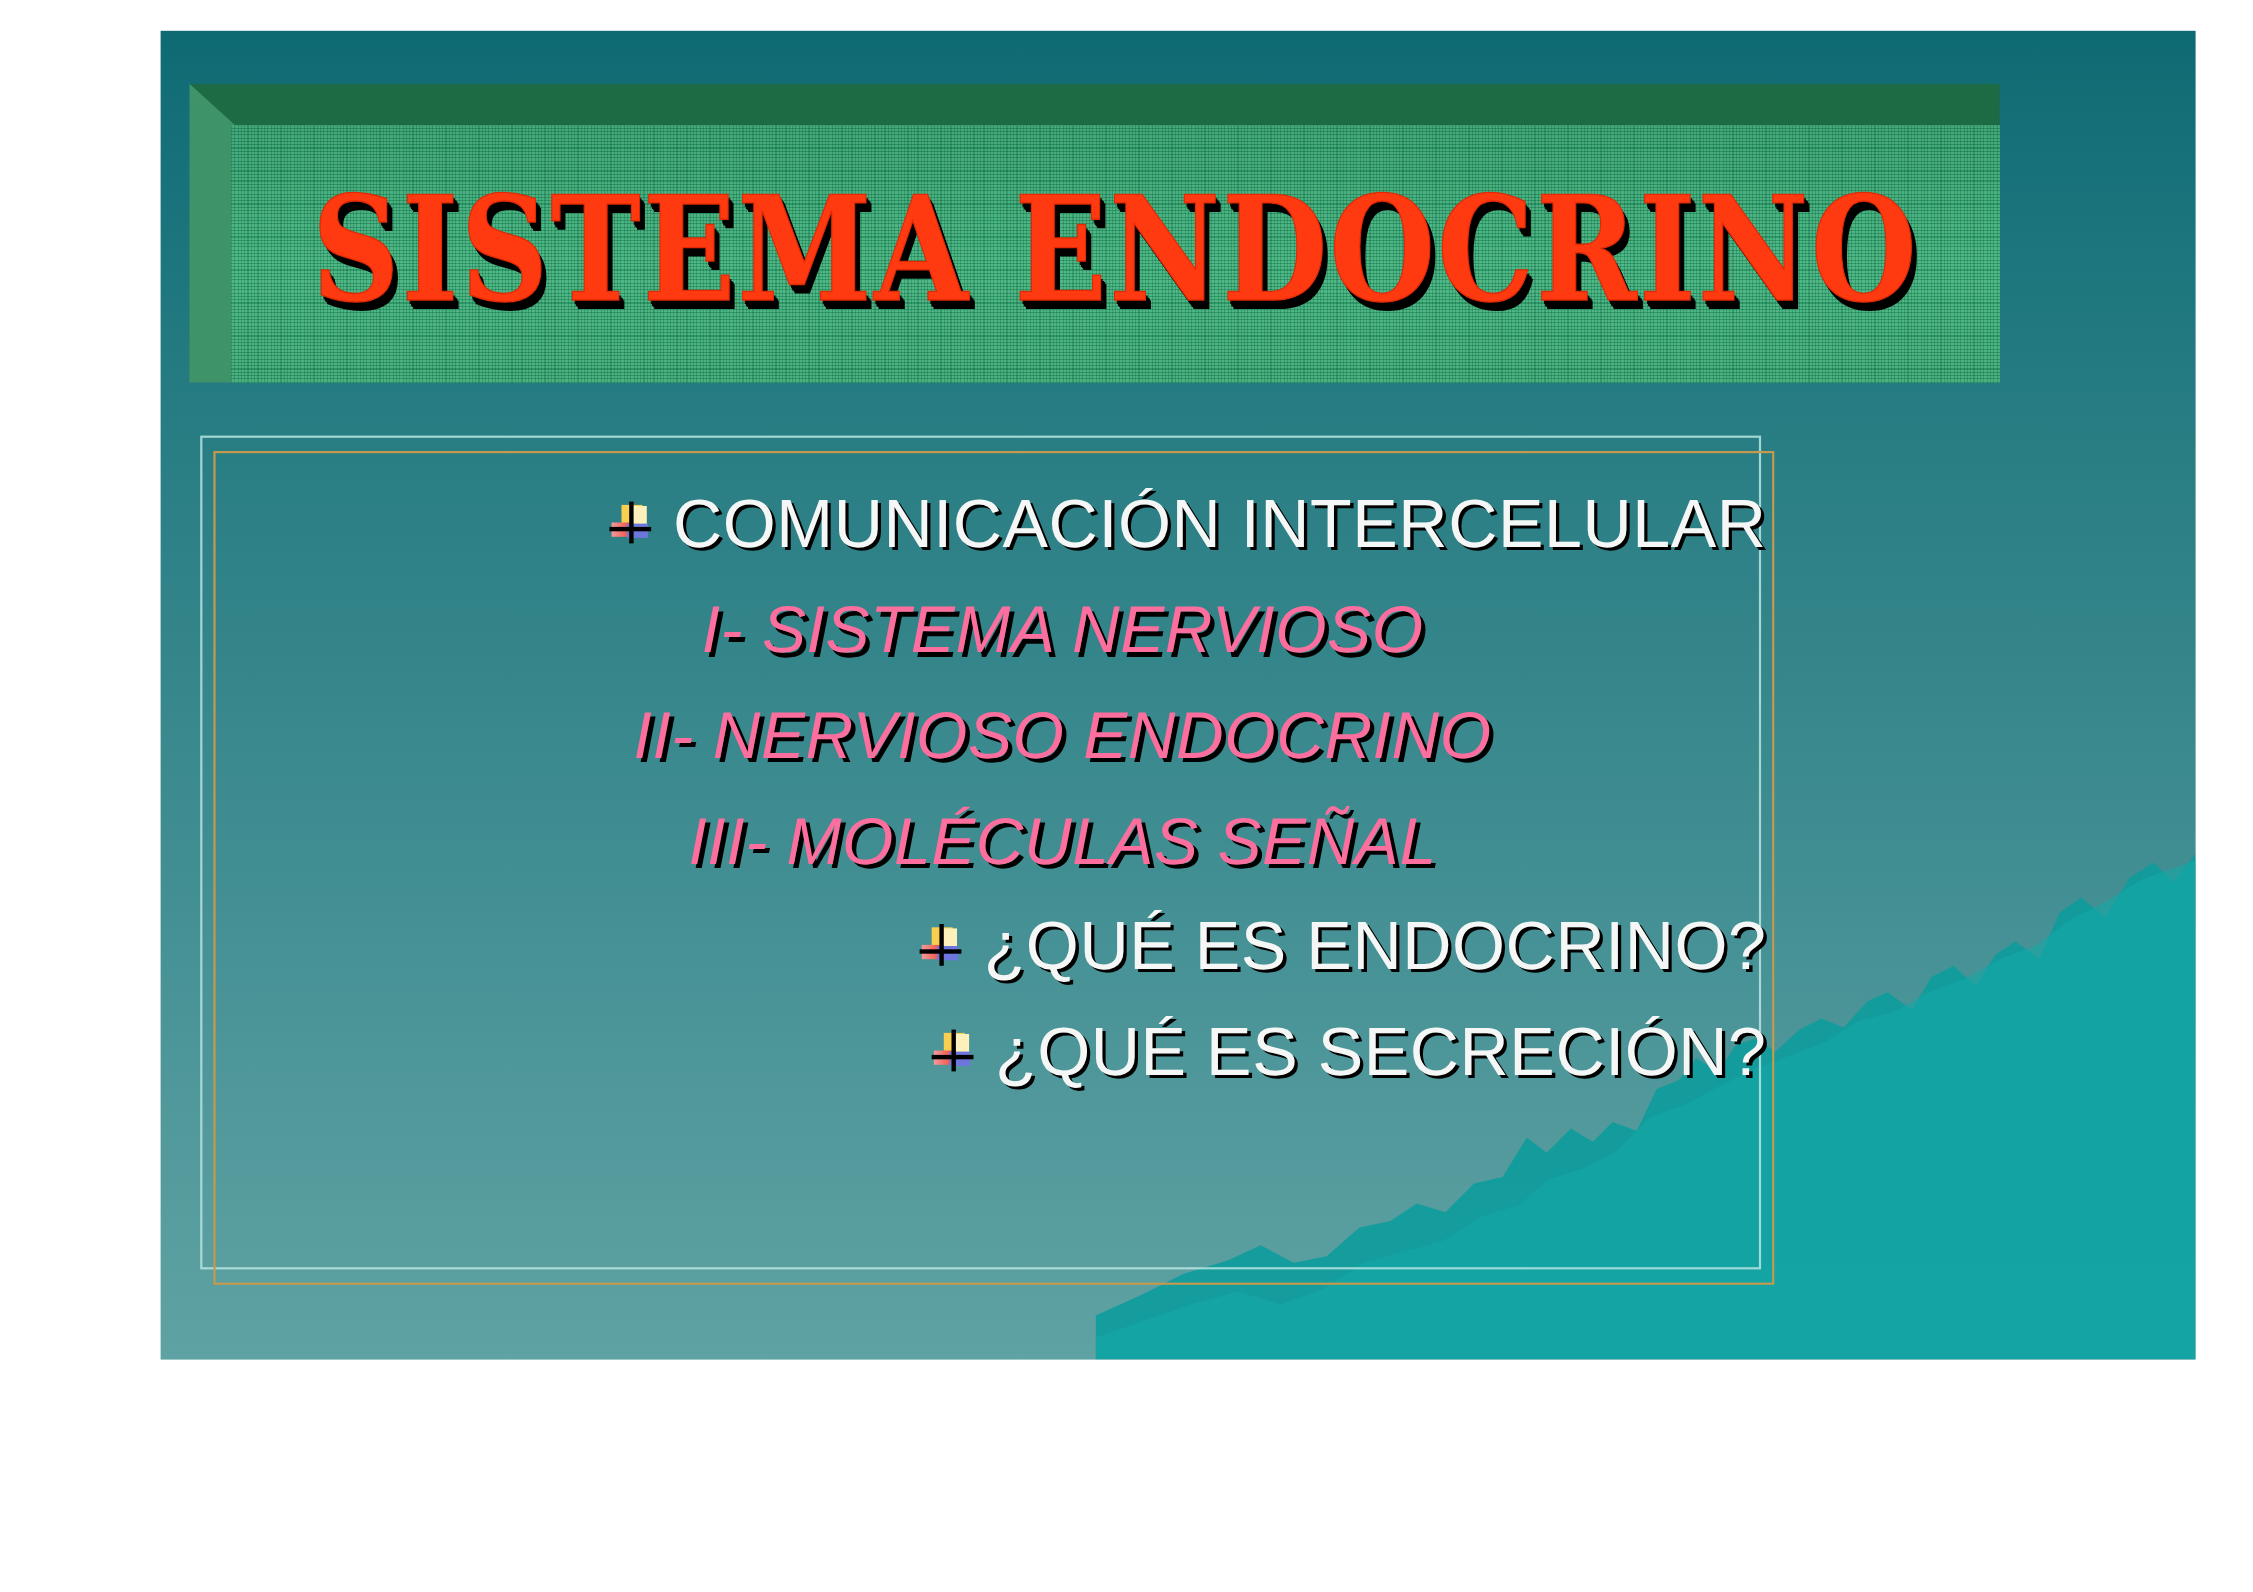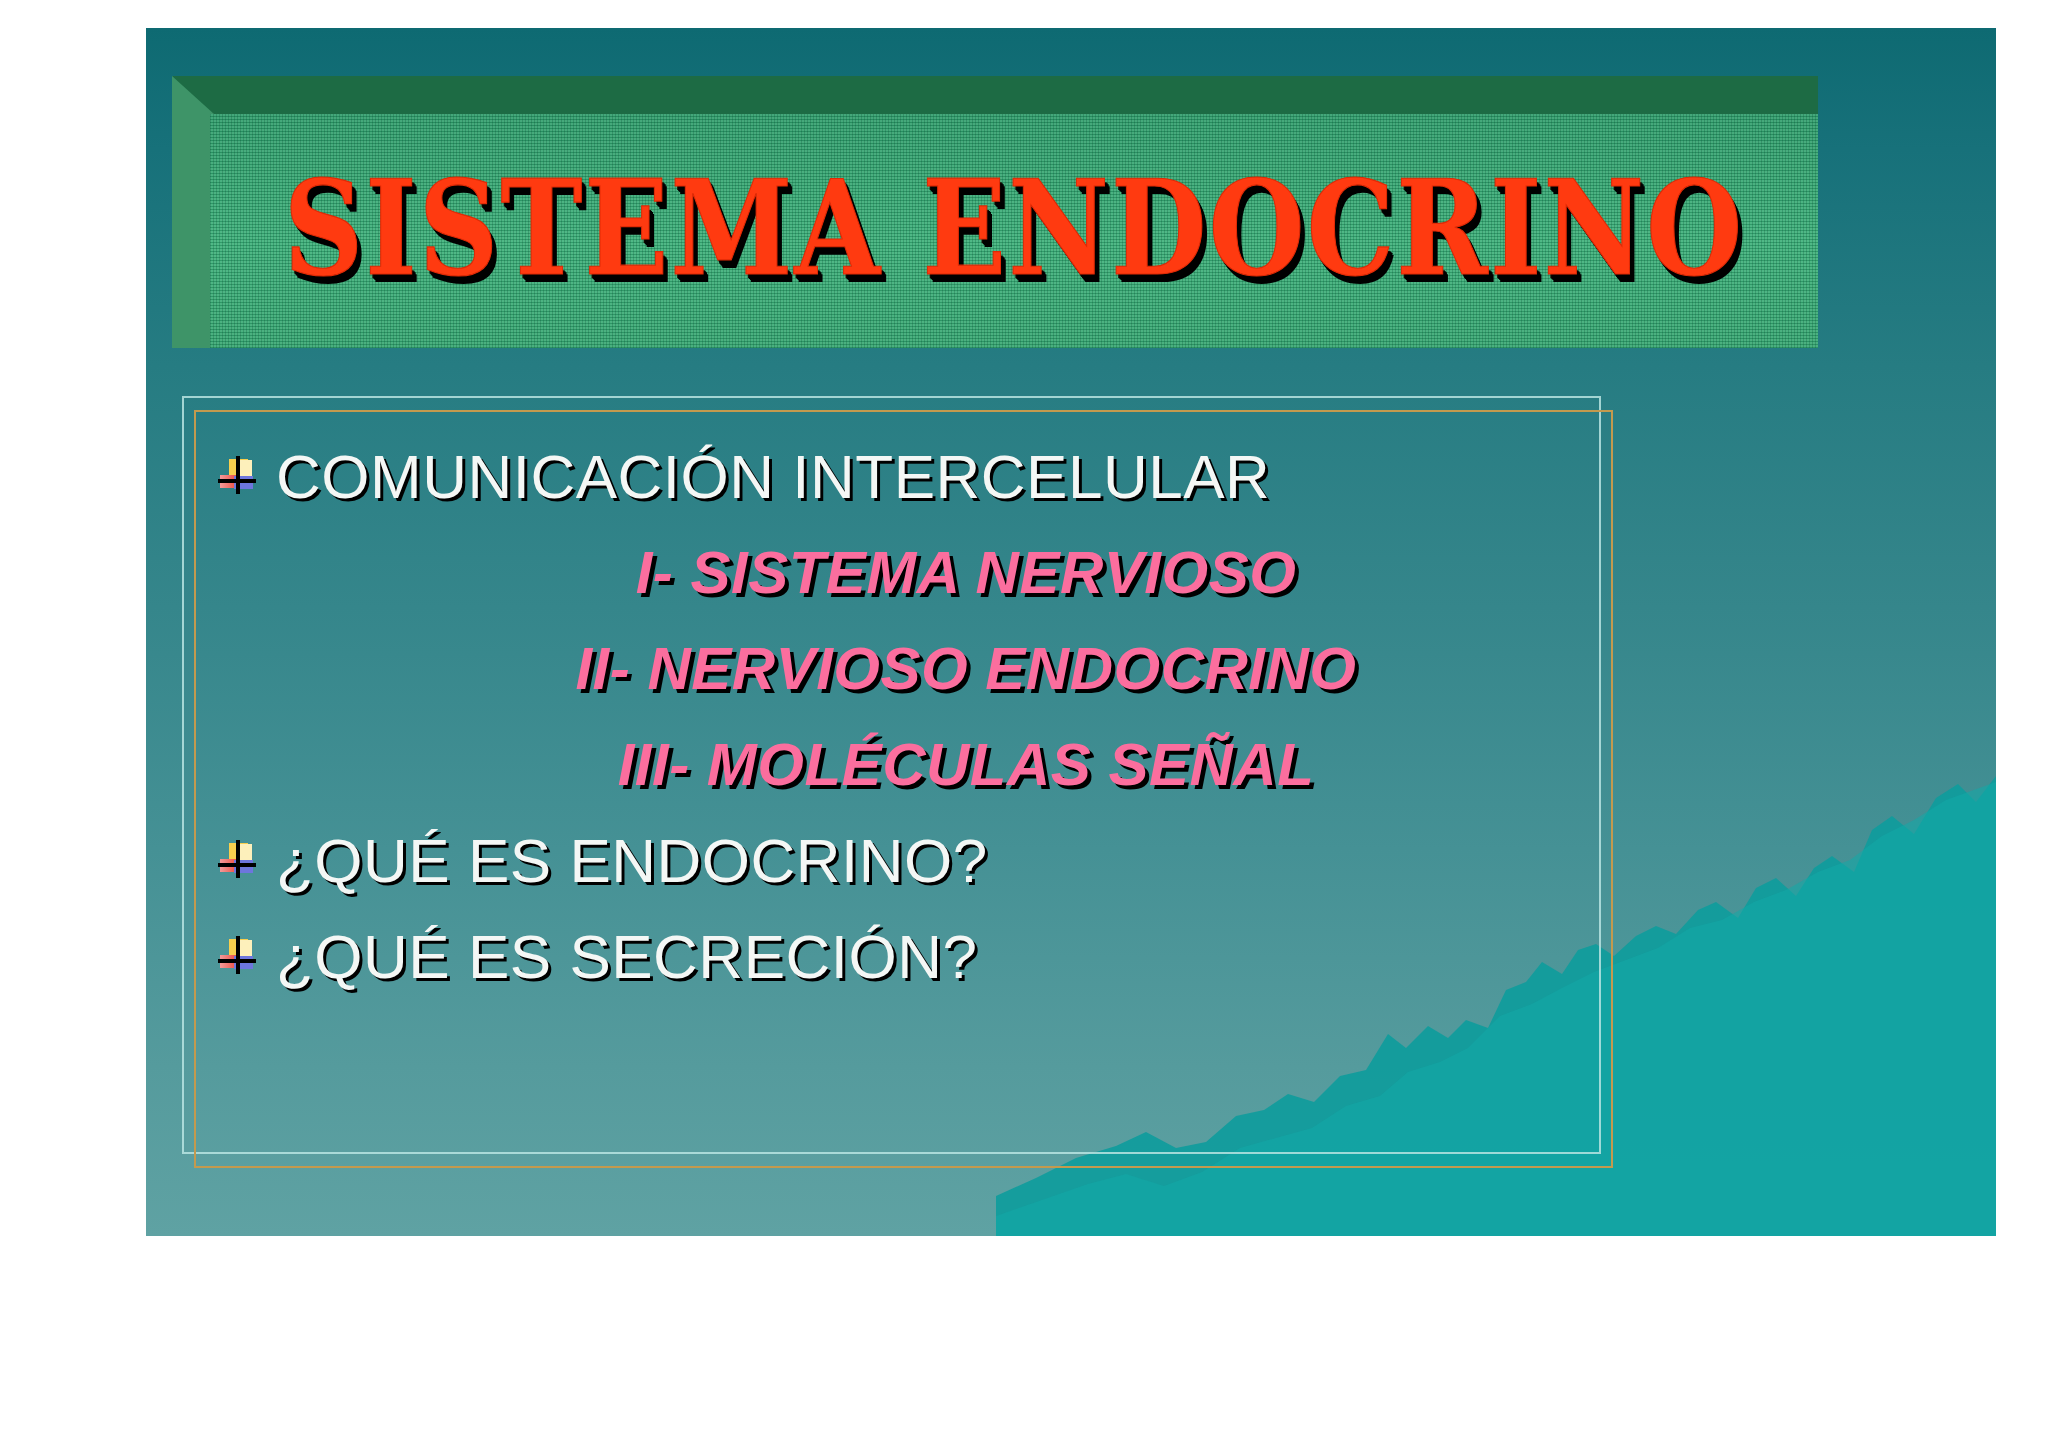--- a/index.html
+++ b/index.html
@@ -133,20 +133,21 @@
   #content-list {
     position: absolute;
     left: 60px;
     top: 400px;
     width: 1400px;
   }
   .row {
     display: flex;
     align-items: center;
     min-height: 96px;
+    justify-content: flex-end;
   }
   .row.level1 { padding-left: 0; }
   .row.level2 { padding-left: 120px; justify-content: center; }
 
   .bullet {
     flex: 0 0 auto;
     width: 34px;
     height: 34px;
     position: relative;
     margin-right: 22px;
@@ -182,21 +183,21 @@
     font-size: 62px;
     font-weight: normal;
     color: #f4f7f5;
     white-space: nowrap;
     letter-spacing: 0.5px;
     text-shadow: 3px 3px 0 #000000;
   }
   .txt-pink {
     font-family: "Liberation Sans", sans-serif;
     font-size: 60px;
-    font-weight: bold;
+    font-weight: normal;
     font-style: italic;
     color: #fb6e9e;
     white-space: nowrap;
     letter-spacing: 0.5px;
     text-shadow: 4px 4px 0 #000000;
   }
 </style>
 </head>
 <body>
 

